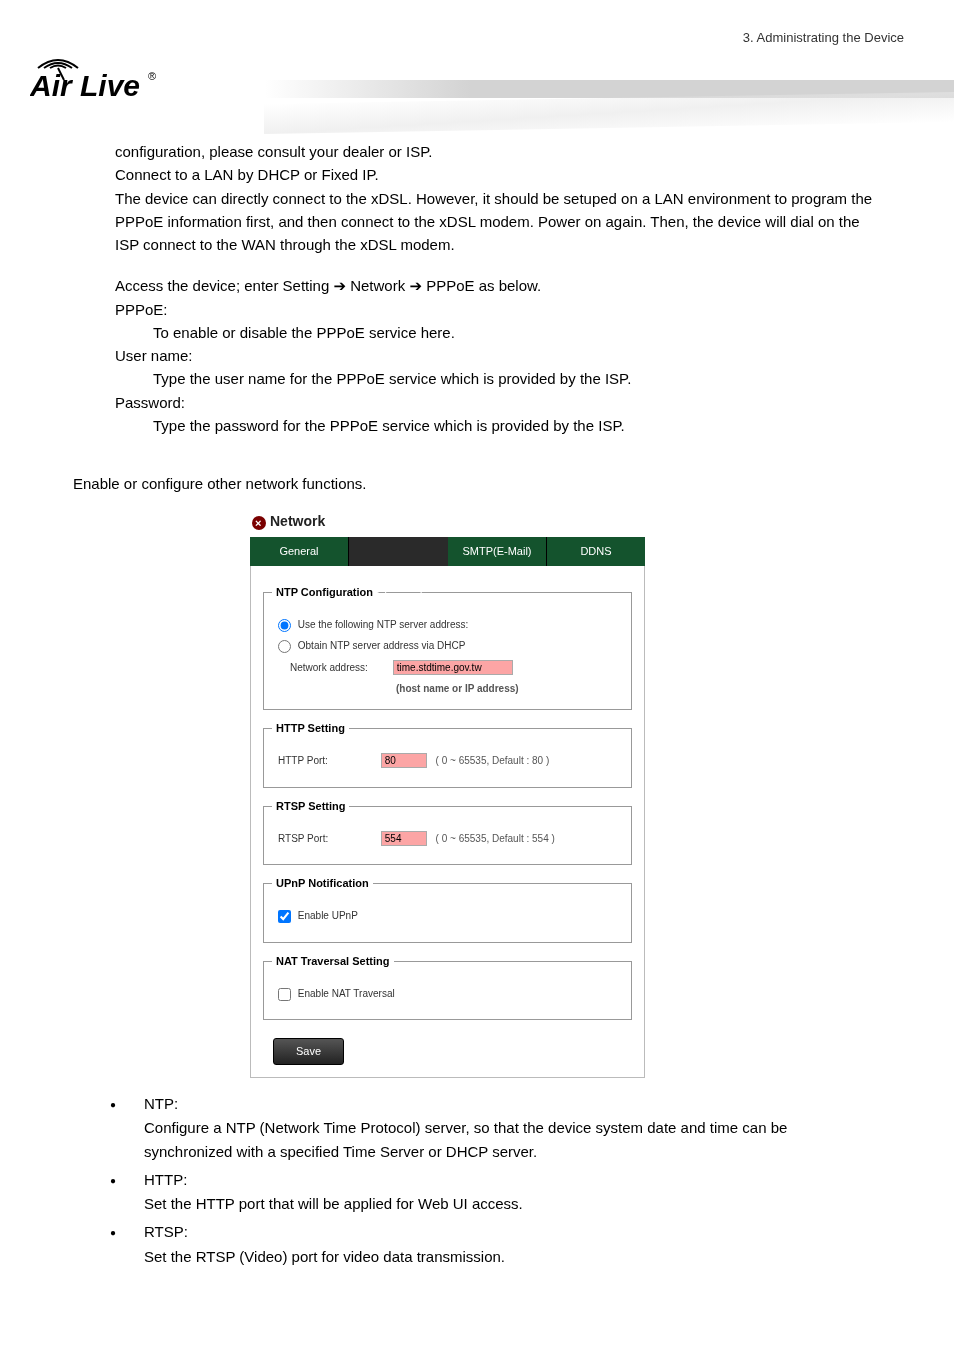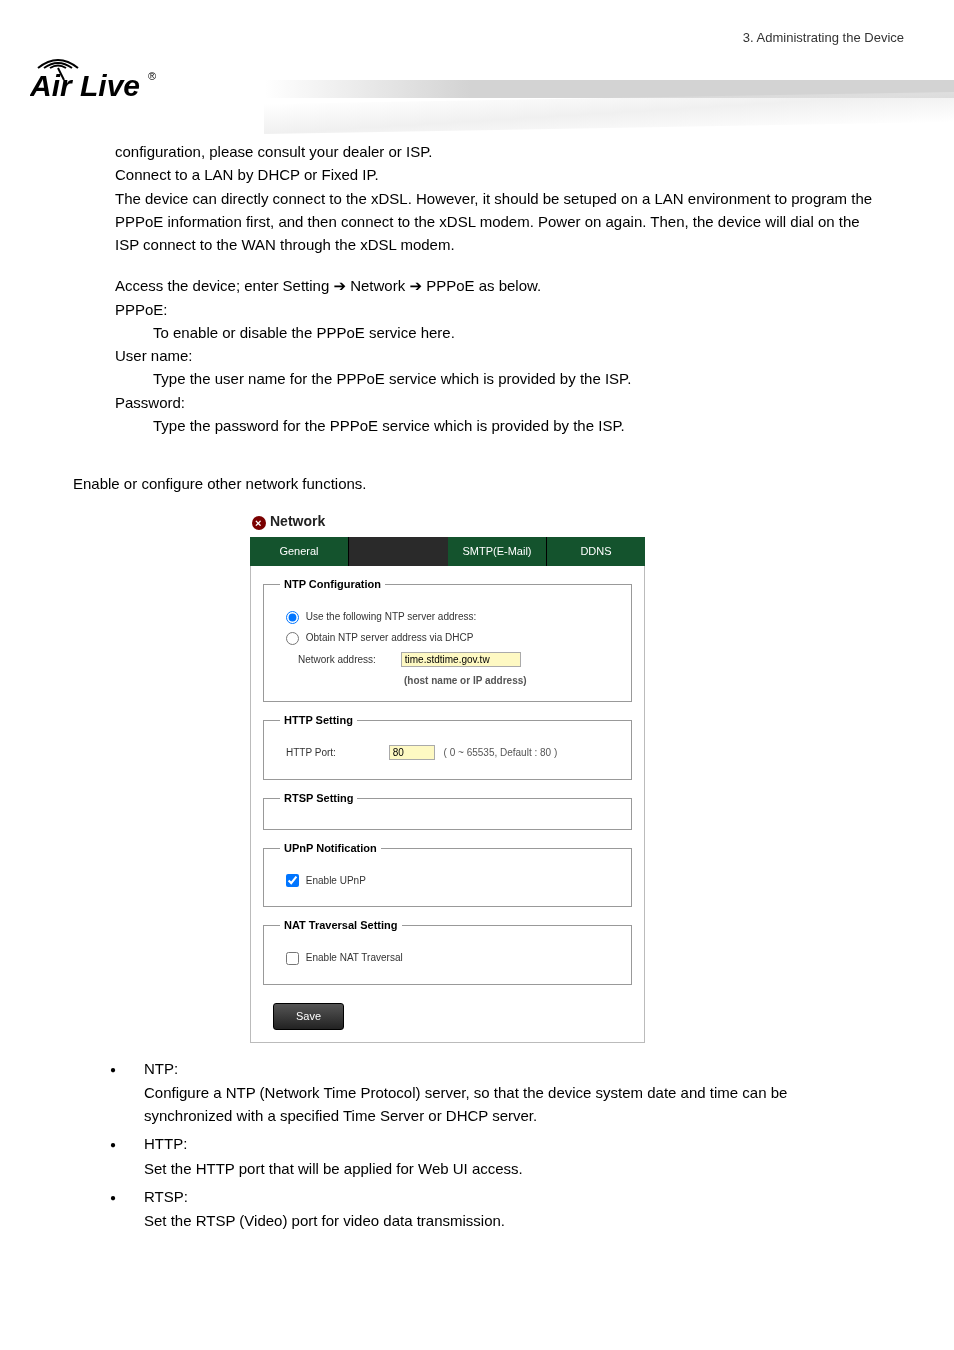--- a/index.html
+++ b/index.html
@@ -15,26 +15,26 @@
   .config-heading { margin-top: 35px; margin-left: -42px; }
   .figure-area { margin-top: 10px; margin-left: 135px; width: 395px; }
   .net-title { font-weight: bold; font-size: 14px; color: #222; padding: 6px 0 4px 2px; }
   .net-title-icon { display: inline-block; width: 14px; height: 14px; background: #7a0000; border-radius: 50%; vertical-align: middle; margin-right: 4px; position: relative; }
   .net-title-icon::after { content: '×'; color: #fff; font-size: 11px; position: absolute; top: -1px; left: 3px; }
   .tabs { display: flex; background: #2a2a2a; height: 29px; }
   .tab { flex: 1; text-align: center; color: #fff; font-size: 11px; line-height: 29px; background: #14532d; border-right: 1px solid #000; }
   .tab.active { background: #701a75; margin-top: 44px; }
   .tab:last-child { border-right: none; }
   .panel-body { border: 1px solid #bbb; border-top: none; padding: 10px 10px 12px 10px; background: #fff; }
-  fieldset { border: 1px solid #999; margin: 0 2px 10px 2px; padding: 10px 12px 12px 16px; font-size: 10px; color: #333; }
+  fieldset { border: 1px solid #999; margin: 8px 2px 10px 2px; padding: 10px 12px 12px 8px; font-size: 10px; color: #333; }
   fieldset legend { font-weight: bold; font-size: 11px; color: #000; padding: 0 4px; }
   .fld-row { margin: 6px 0 6px 18px; }
   .fld-row.radio-row { margin-left: 6px; }
   .fld-label { display: inline-block; width: 100px; }
-  .fld-input { border: 1px solid #aaa; padding: 1px 3px; font-size: 10px; width: 120px; background: #fef9c3; }
+  .fld-input { border: 1px solid #aaa; padding: 1px 3px; font-size: 10px; width: 120px; background: #fca5a5; }
   .fld-input.short { width: 46px; }
   .hint { margin-left: 6px; color: #555; font-size: 10px; }
   .hint-below { margin-left: 124px; margin-top: 4px; color: #555; font-size: 10px; font-weight: bold; }
   .save-btn { background: linear-gradient(#555,#222); color: #fff; border: 1px solid #000; border-radius: 3px; font-size: 11px; padding: 4px 22px; margin: 8px 0 0 12px; display: inline-block; }
   .bullet-list { margin-top: 14px; margin-left: -5px; }
   .bullet-item { display: flex; margin-top: 5px; }
   .bullet-dot { width: 34px; flex-shrink: 0; font-size: 10px; padding-top: 5px; }
   .bullet-body { flex: 1; }
   .bullet-body .bl-title { margin-bottom: 1px; }
   input[type="radio"], input[type="checkbox"] { vertical-align: middle; margin-right: 4px; }
@@ -109,20 +109,25 @@
         <legend>HTTP Setting</legend>
         <div class="fld-row" style="margin-left:6px;">
           <span class="fld-label">HTTP Port:</span>
           <input class="fld-input short" value="80" style="">
           <span class="hint">( 0 ~ 65535, Default : 80 )</span>
         </div>
       </fieldset>
 
       <fieldset>
         <legend>RTSP Setting</legend>
+        <div class="fld-row" style="margin-left:6px;">
+          <span class="fld-label">RTSP Port:</span>
+          <input class="fld-input short" value="554" style="">
+          <span class="hint">( 0 ~ 65535, Default : 554 )</span>
+        </div>
       </fieldset>
 
       <fieldset>
         <legend>UPnP Notification</legend>
         <div class="fld-row radio-row">
           <input type="checkbox" checked="" style="">
           <span>Enable UPnP</span>
         </div>
       </fieldset>
 

